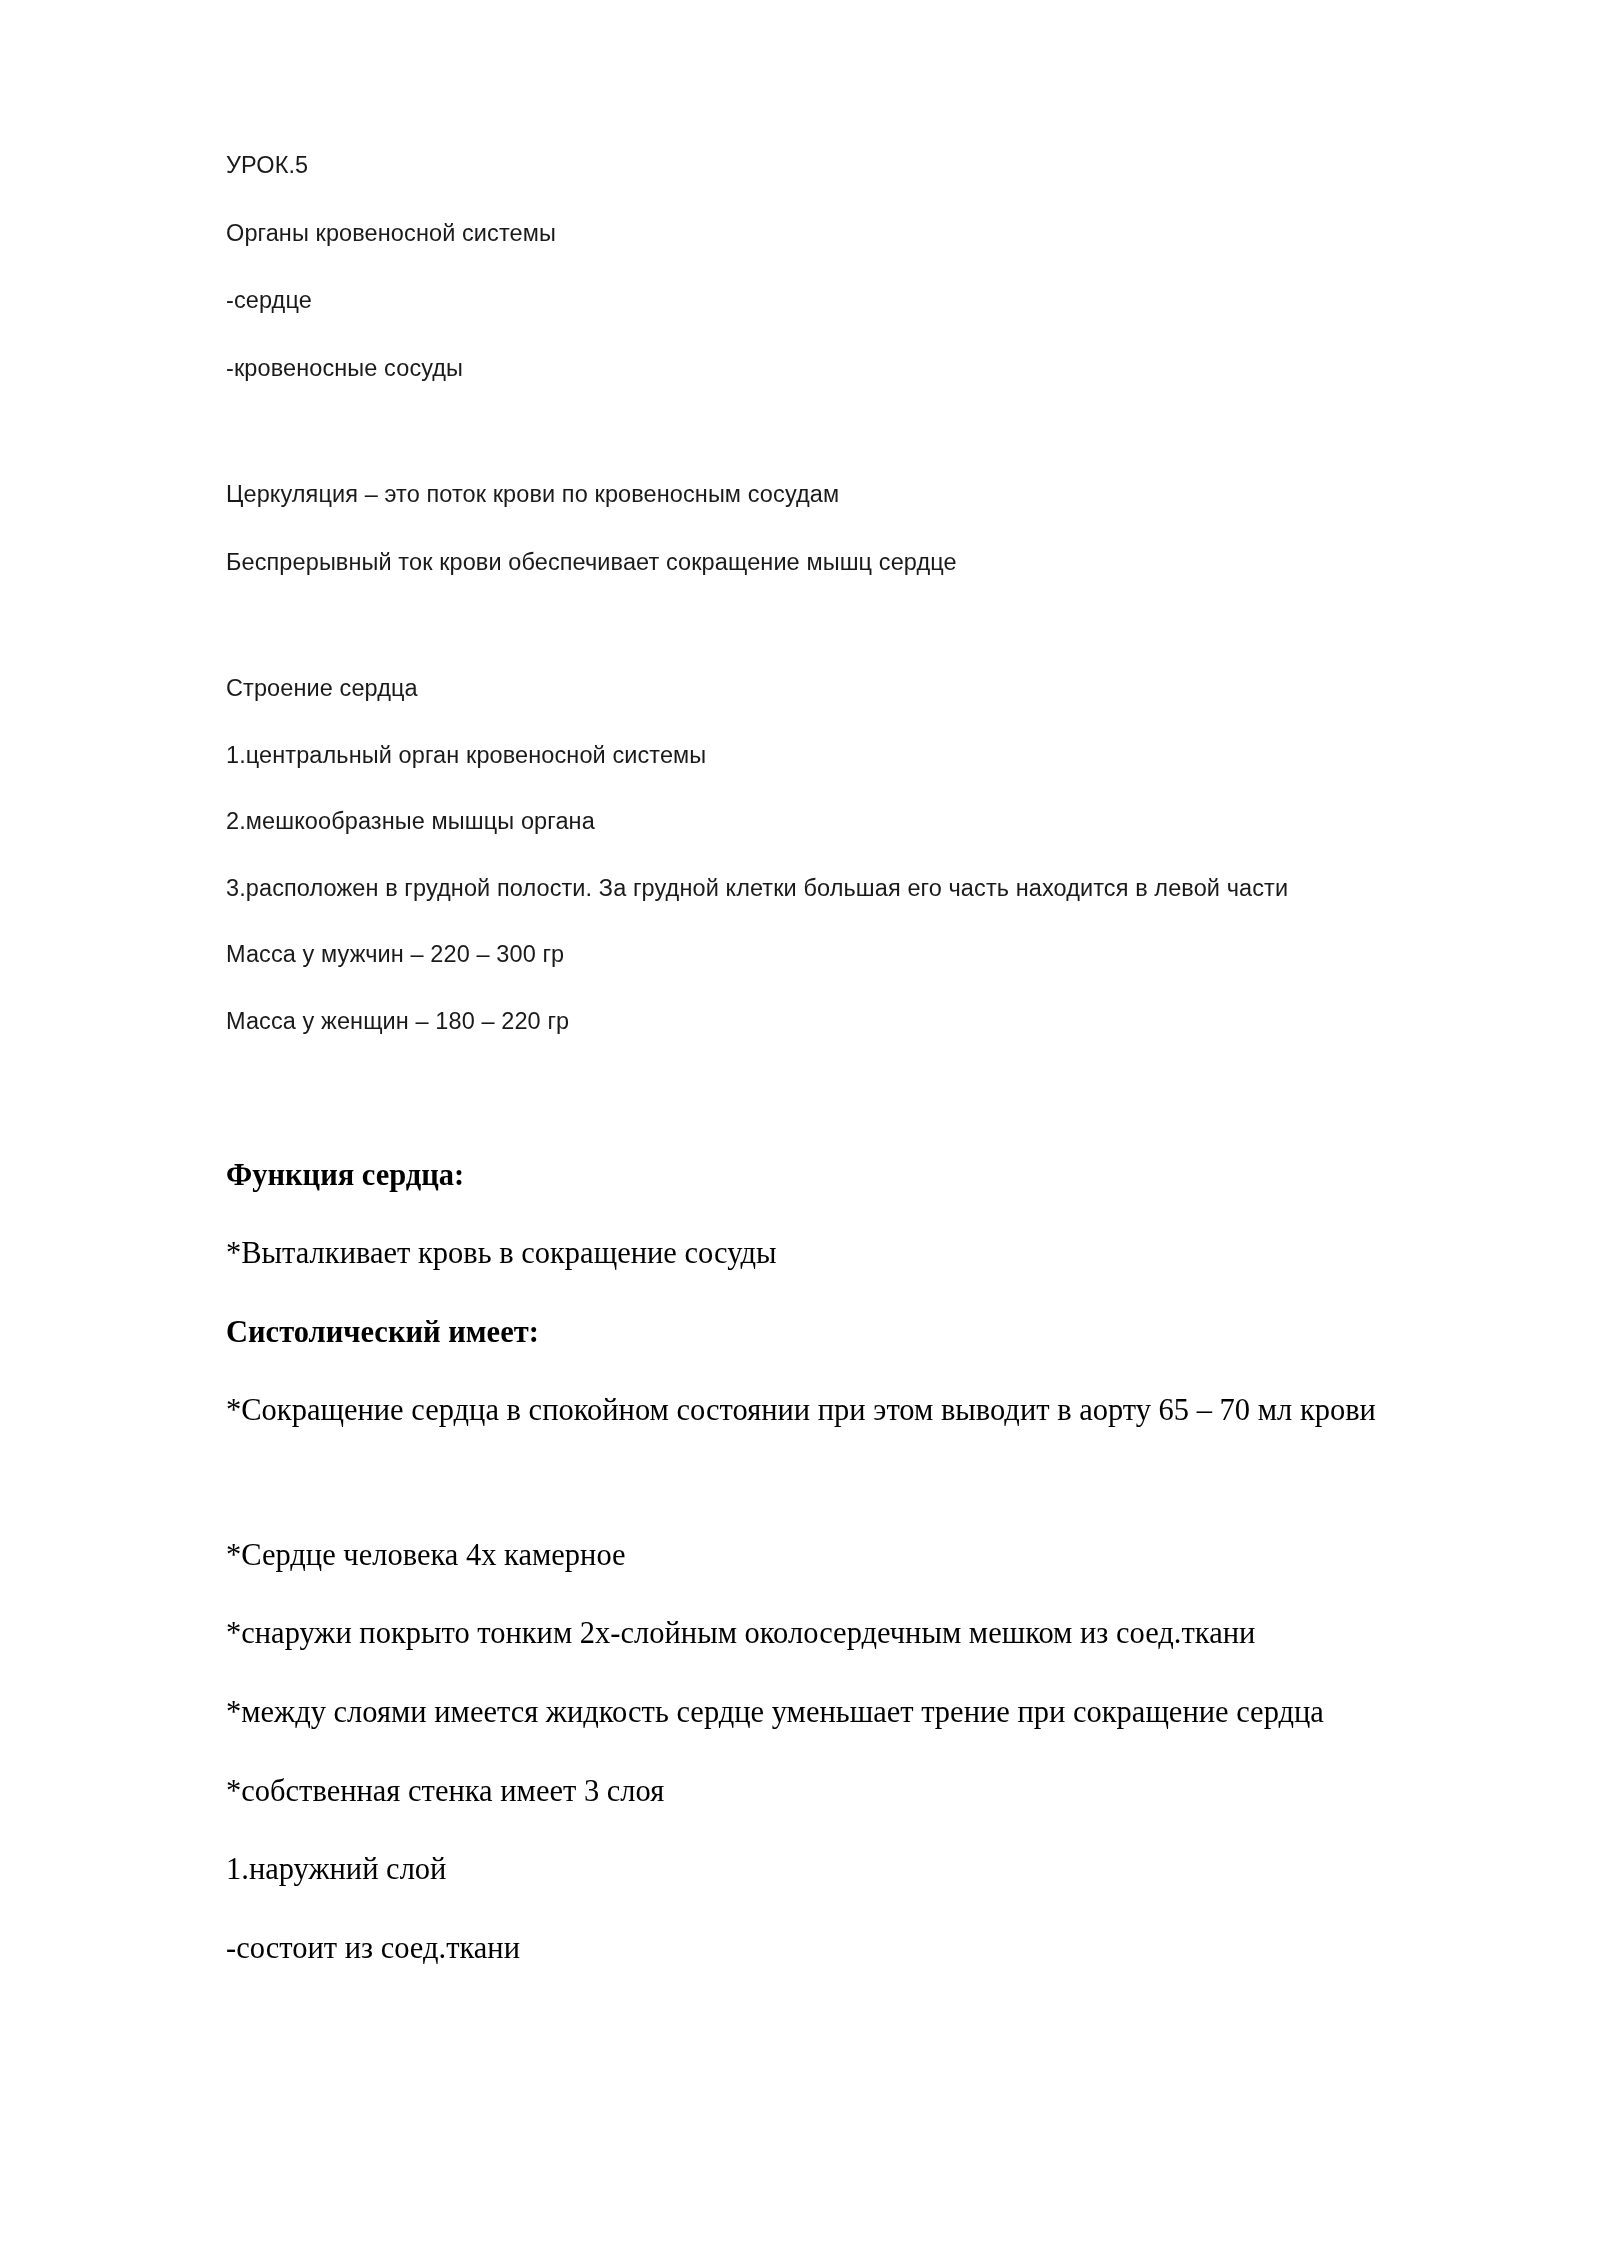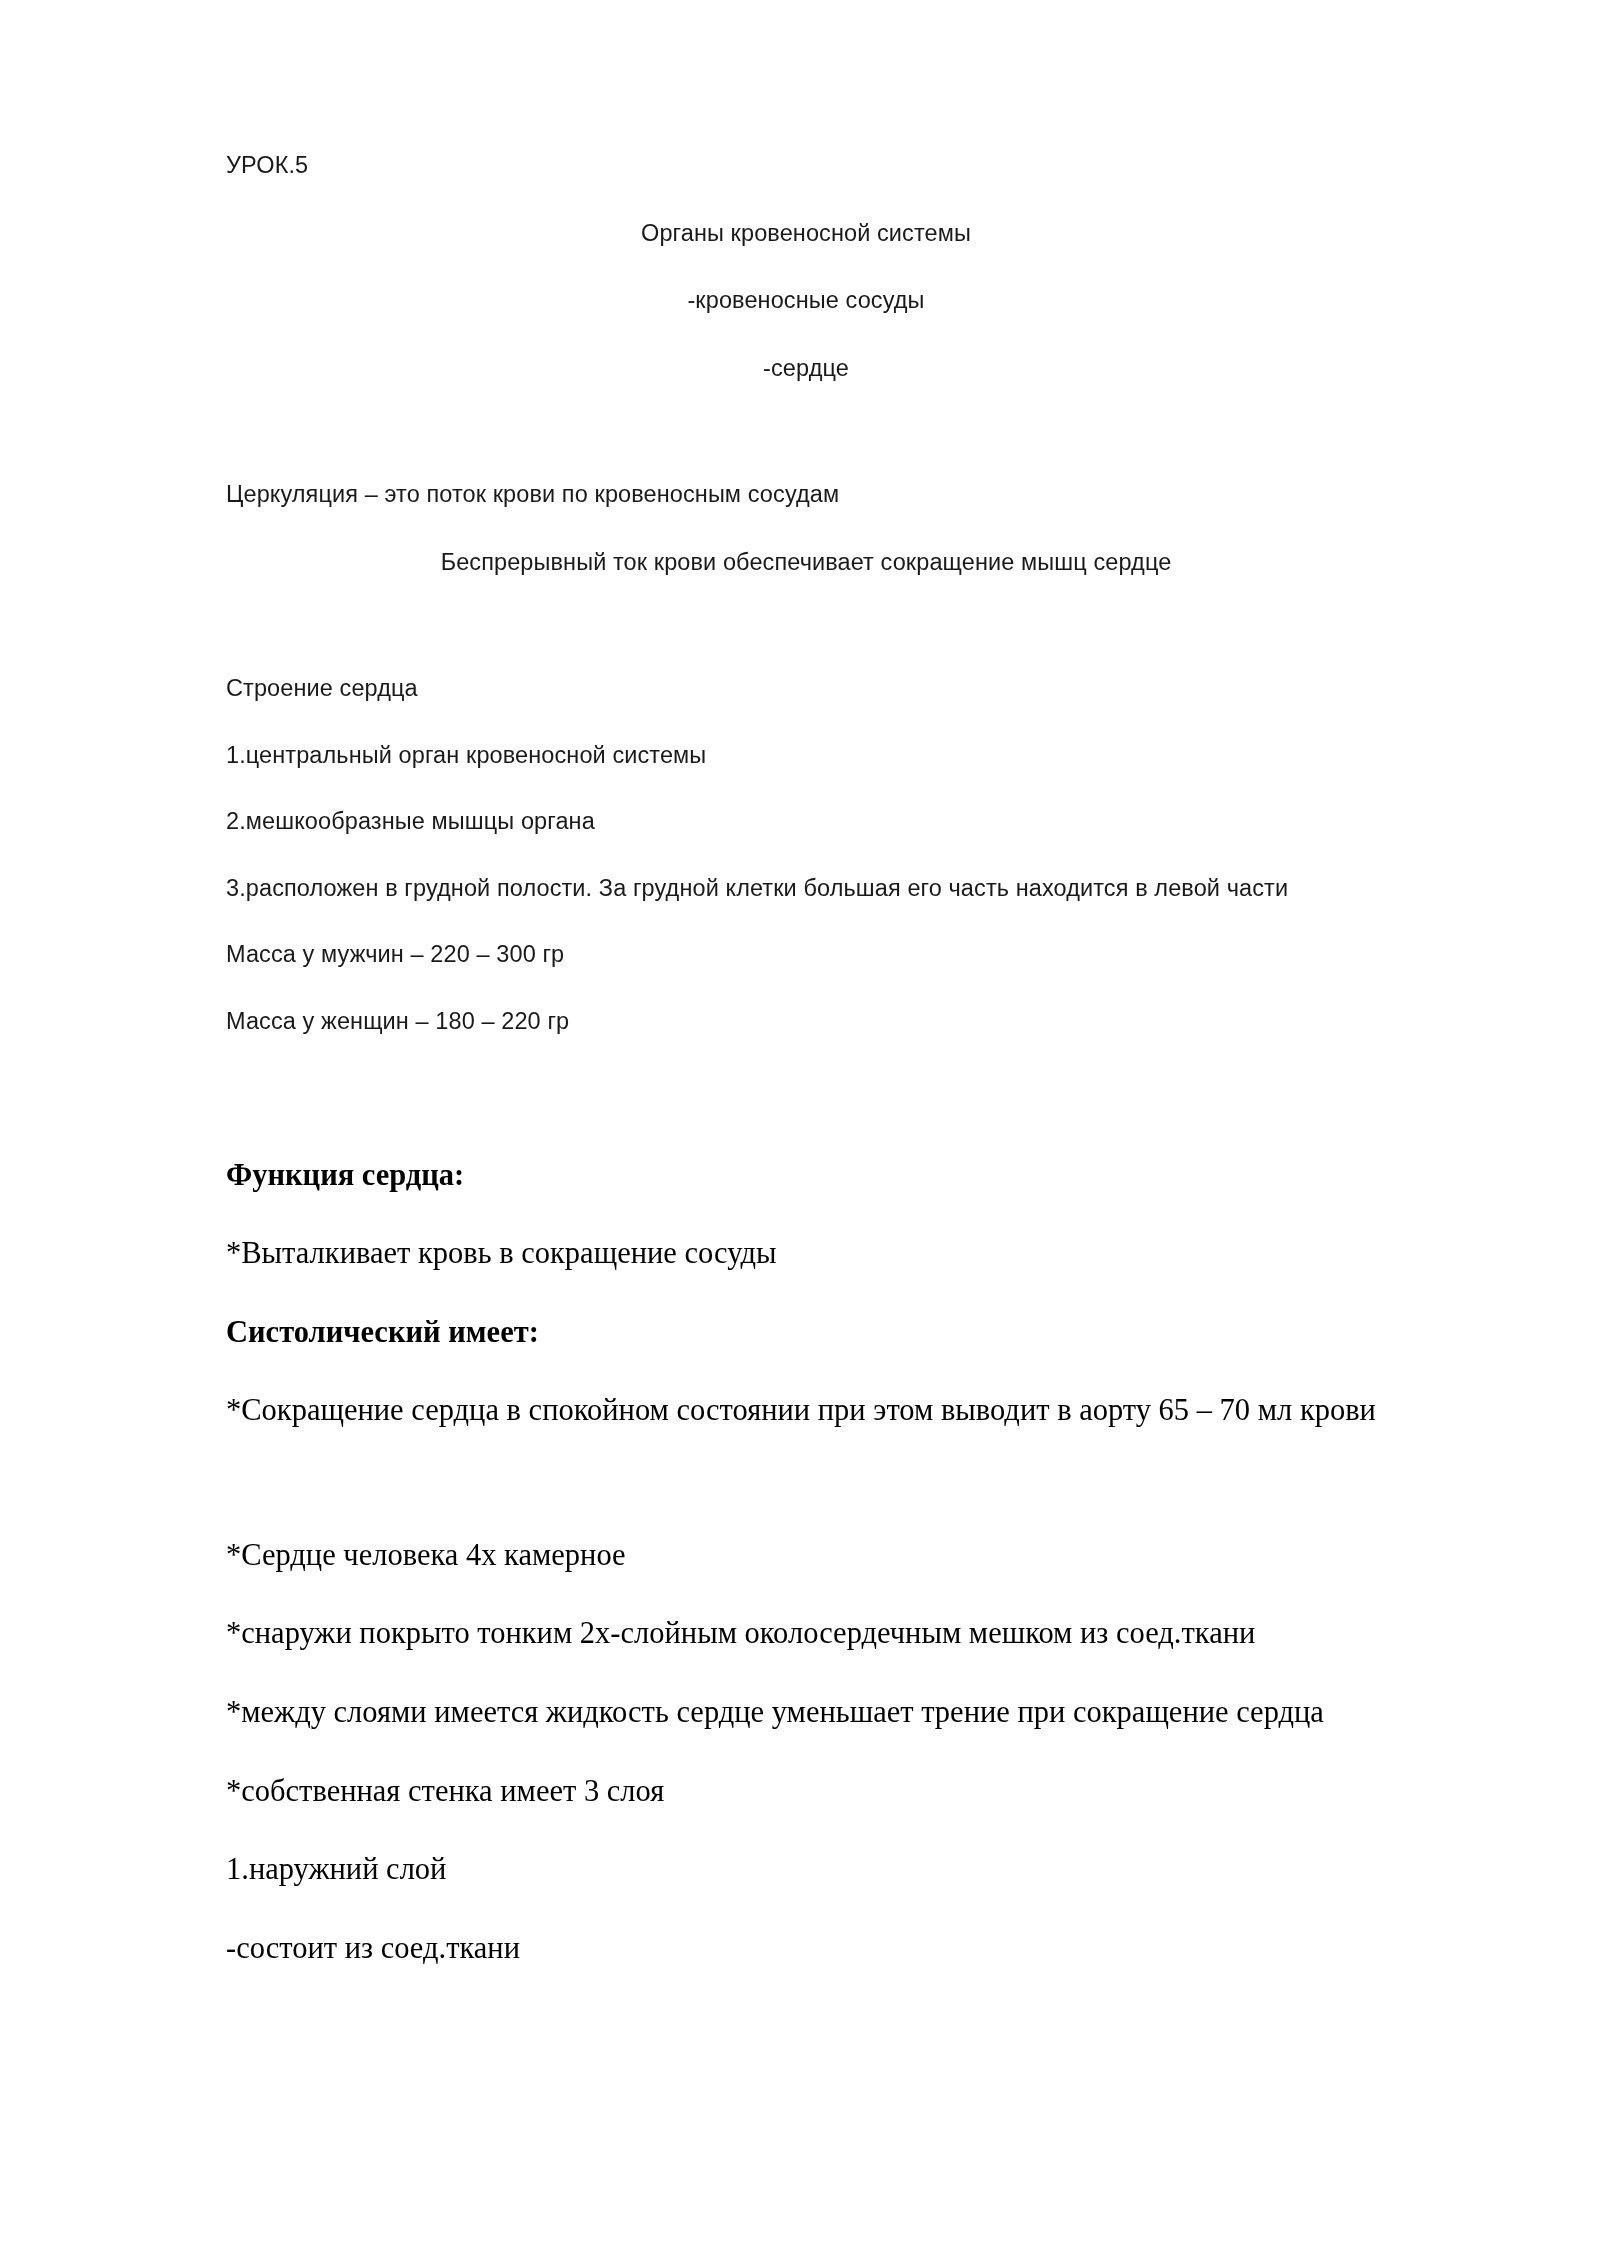--- a/index.html
+++ b/index.html
@@ -31,21 +31,21 @@
   .sans-block p {
     margin: 0;
     font-size: 23.5px;
     line-height: 1.30;
     letter-spacing: 0.1px;
   }
   
   .title-line {
     margin: 0 0 4px 0 !important;
   }
-  .gap-para { margin-top: 37px !important; text-align: center; }
+  .gap-para { margin-top: 37px !important; }
   .gap-small { margin-top: 36px !important; }
   .gap-big { margin-top: 96px !important; }
 
   
   .serif-block {
     font-family: "Liberation Serif", "DejaVu Serif", serif;
     color: #000000;
     margin-top: 118px;
   }
   .serif-block p {
@@ -62,22 +62,22 @@
 </head>
 <body>
 
 <div class="page">
   <div class="content">
 
     <div class="sans-block">
       <p class="title-line">УРОК.5</p>
 
       <p class="gap-para">Органы кровеносной системы</p>
+      <p class="gap-para">-сердце</p>
       <p class="gap-para">-кровеносные сосуды</p>
-      <p class="gap-para">-сердце</p>
 
       <p class="gap-big">Церкуляция – это поток крови по кровеносным сосудам</p>
       <p class="gap-para">Беспрерывный ток крови обеспечивает сокращение мышц сердце</p>
 
       <p class="gap-big">Строение сердца</p>
       <p class="gap-small">1.центральный орган кровеносной системы</p>
       <p class="gap-small">2.мешкообразные мышцы органа</p>
       <p class="gap-small">3.расположен в грудной полости. За грудной клетки большая его часть находится в левой части</p>
       <p class="gap-small">Масса у мужчин – 220 – 300 гр</p>
       <p class="gap-small">Масса у женщин – 180 – 220 гр</p>

